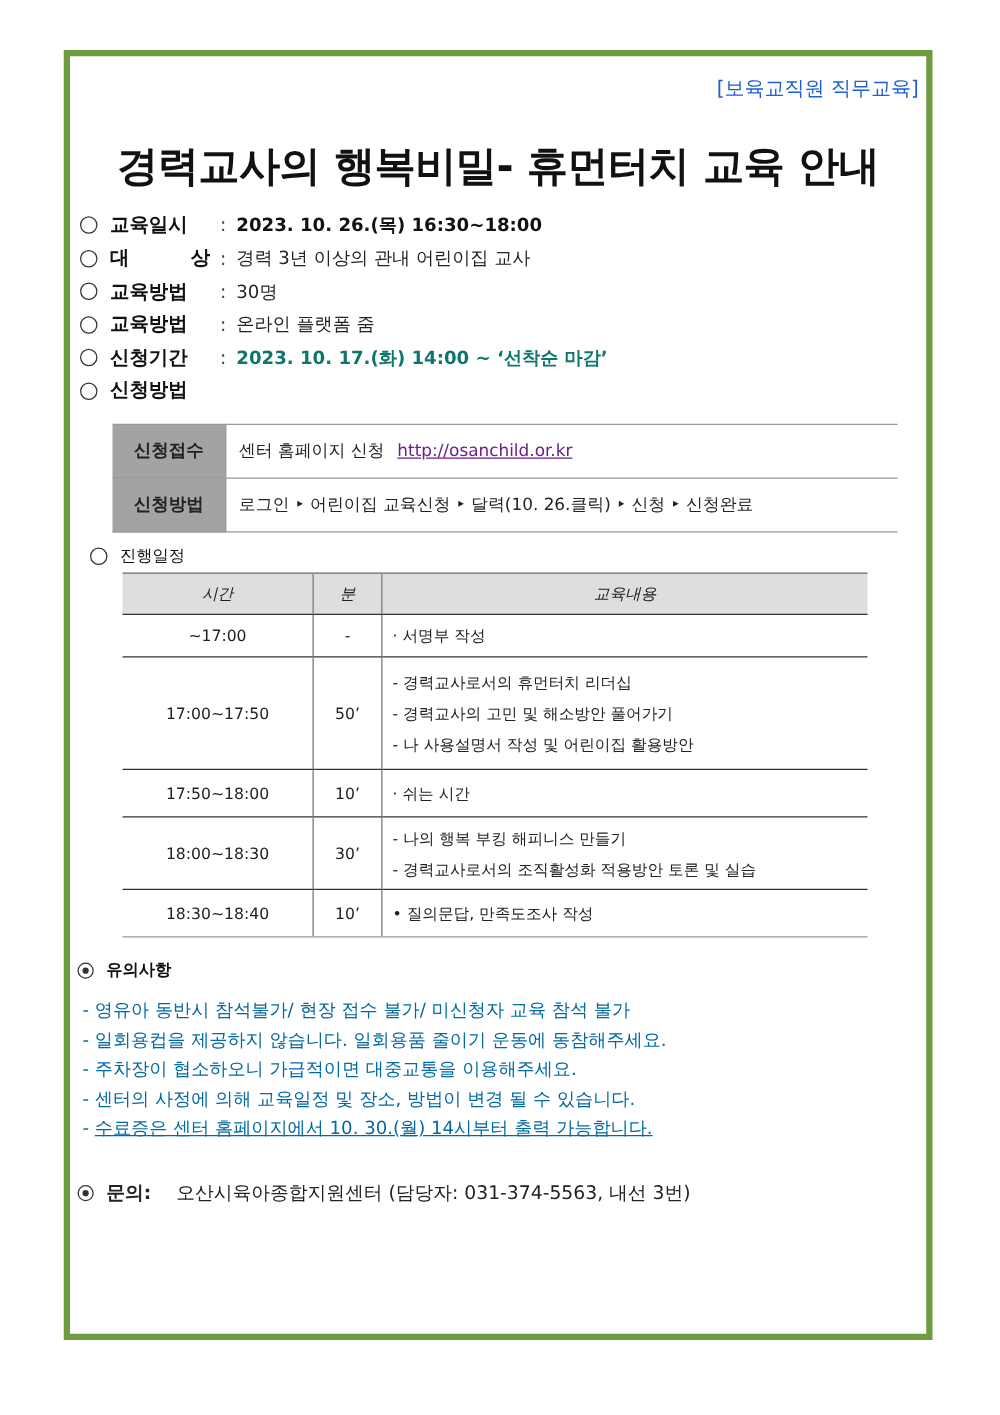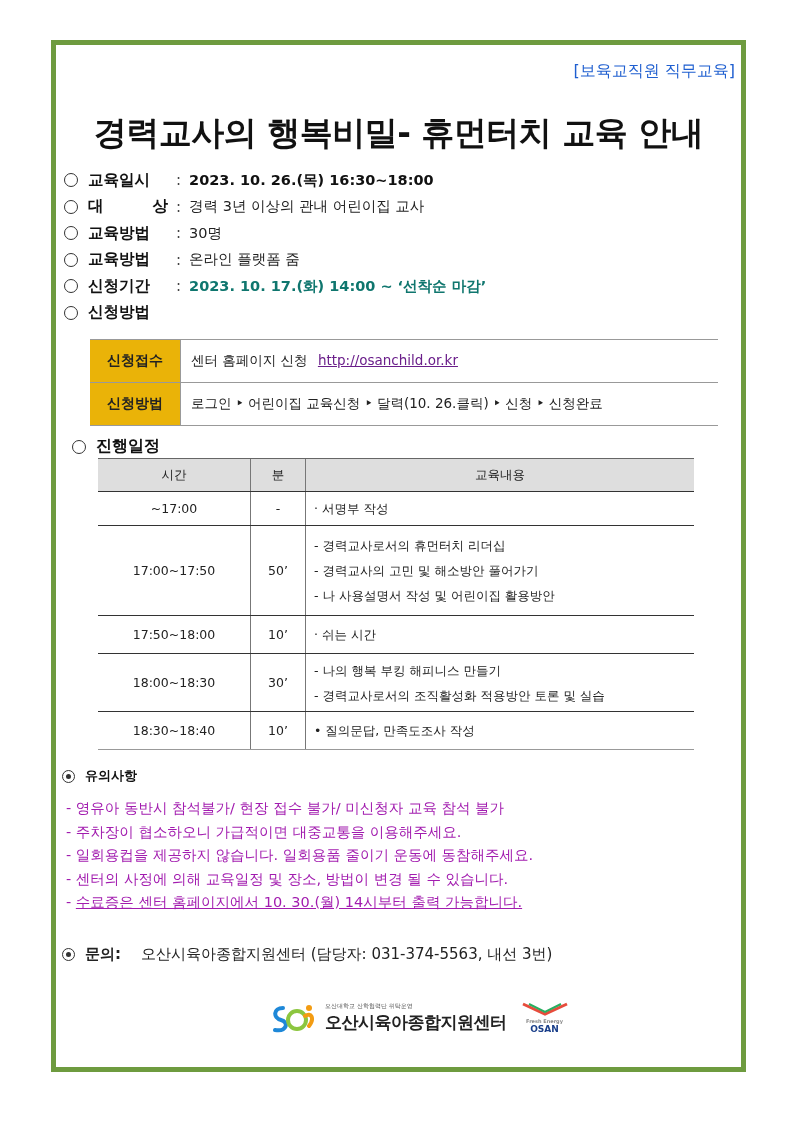--- a/index.html
+++ b/index.html
@@ -11,35 +11,35 @@
   .row { height:26.5px; display:flex; align-items:center; font-size:15px; white-space:nowrap; }
   .circ { display:inline-block; width:12px; height:12px; border:1.3px solid #333; border-radius:50%; margin-right:10px; }
   .lbl { font-weight:bold; display:inline-block; width:88px; font-size:15.5px; }
   .lbl.spread { display:inline-flex; justify-content:space-between; width:80px; margin-right:8px; }
   .colon { margin-right:8px; color:#444; }
   .val { font-size:14.5px; color:#222; }
   .val.bold { font-weight:bold; color:#111; }
   .val.red { color:#0f766e; font-weight:bold; }
   .apply { position:absolute; left:34px; top:294px; width:628px; border-collapse:collapse; }
   .apply td { border-top:1.5px solid #999; border-bottom:1.5px solid #999; height:40px; font-size:13.5px; color:#222; }
-  .apply td.h { width:88px; background:#eab308; text-align:center; font-weight:bold; font-size:14px; border-right:1px solid #999; }
+  .apply td.h { width:88px; background:#a3a3a3; text-align:center; font-weight:bold; font-size:14px; border-right:1px solid #999; }
   .apply td.c { padding-left:10px; }
   .apply a { color:#6a1e8a; text-decoration:underline; margin-left:6px; }
-  .sched-title { position:absolute; left:16px; top:391px; font-weight:bold; font-size:16px; display:flex; align-items:center; }
+  .sched-title { position:absolute; left:16px; top:391px; font-weight:normal; font-size:13px; display:flex; align-items:center; }
   .sched { position:absolute; left:42px; top:413px; width:596px; border-collapse:collapse; font-size:12.5px; color:#222; }
-  .sched th { background:#dedede; height:30px; font-weight:normal; border-top:1.5px solid #666; border-bottom:1.5px solid #333; }
+  .sched th { background:#dedede; height:30px; font-weight:normal; border-top:1.5px solid #666; border-bottom:1.5px solid #333;font-style:italic; }
   .sched td { border-bottom:1px solid #333; text-align:center; }
   .sched th + th, .sched td + td { border-left:1px solid #777; }
   .sched td.cont { text-align:left; padding-left:8px; }
   .sched tr.last td { border-bottom:1.5px solid #999; }
   .sched .line { line-height:25px; }
   .notes-title { position:absolute; left:6px; top:722px; font-weight:bold; font-size:13px; display:flex; align-items:center; }
   .dot-circ { display:inline-block; width:11px; height:11px; border:1.3px solid #333; border-radius:50%; margin-right:10px; position:relative; }
   .dot-circ::after { content:""; position:absolute; left:3px; top:3px; width:5px; height:5px; background:#333; border-radius:50%; }
-  .notes { position:absolute; left:10px; top:754px; font-size:14.5px; color:#a21caf; }
+  .notes { position:absolute; left:10px; top:754px; font-size:14.5px; color:#0369a1; }
   .notes div { height:23.5px; }
   .notes .u { text-decoration:underline; }
   .contact { position:absolute; left:6px; top:900px; font-size:15px; display:flex; align-items:center; color:#222; }
   .contact b { margin-right:20px; }
   .logo { position:absolute; left:215px; top:957px; display:flex; align-items:center; }
   .logo-mark { width:48px; height:32px; position:relative; }
   .logo-text { margin-left:6px; }
   .logo-small { font-size:6px; color:#555; }
   .logo-name { font-size:17px; color:#222; font-weight:bold; letter-spacing:-0.5px; }
   .osan { margin-left:14px; text-align:center; font-size:9px; font-weight:bold; color:#1a3f8a; }
@@ -159,45 +159,25 @@
     </tr>
   </tbody>
     </table>
 
   <div class="notes-title">
     <span class="dot-circ"></span>
     <span>유의사항</span>
   </div>
   <div class="notes">
     <div>- 영유아 동반시 참석불가/ 현장 접수 불가/ 미신청자 교육 참석 불가</div>
+    <div>- 일회용컵을 제공하지 않습니다. 일회용품 줄이기 운동에 동참해주세요.</div>
     <div>- 주차장이 협소하오니 가급적이면 대중교통을 이용해주세요.</div>
-    <div>- 일회용컵을 제공하지 않습니다. 일회용품 줄이기 운동에 동참해주세요.</div>
     <div>- 센터의 사정에 의해 교육일정 및 장소, 방법이 변경 될 수 있습니다.</div>
     <div>- <span class="u">수료증은 센터 홈페이지에서 10. 30.(월) 14시부터 출력 가능합니다.</span></div>
   </div>
 
   <div class="contact">
     <span class="dot-circ"></span>
     <b>문의:</b>
     <span>오산시육아종합지원센터 (담당자: 031-374-5563, 내선 3번)</span>
   </div>
 
-  <div class="logo">
-    <svg class="logo-mark" viewBox="0 0 48 32" width="48" height="32">
-      <path d="M12 6 C2 6 2 16 10 18 C18 20 16 30 4 28" stroke="#1e88d8" stroke-width="4" fill="none" stroke-linecap="round"></path>
-      <circle cx="26" cy="18" r="9" stroke="#8cc63f" stroke-width="4" fill="none"></circle>
-      <path d="M34 14 C40 10 44 16 38 24" stroke="#f39c12" stroke-width="4" fill="none" stroke-linecap="round"></path>
-      <circle cx="38" cy="6" r="3" fill="#f39c12"></circle>
-    </svg>
-    <div class="logo-text">
-      <div class="logo-small">오산대학교 산학협력단 위탁운영</div>
-      <div class="logo-name">오산시육아종합지원센터</div>
-    </div>
-    <div class="osan">
-      <svg width="48" height="14" viewBox="0 0 48 14">
-        <path d="M2 2 L24 12 L46 2" stroke="#e74c3c" stroke-width="3" fill="none"></path>
-        <path d="M8 2 L24 10 L40 2" stroke="#27ae60" stroke-width="2" fill="none"></path>
-      </svg>
-      <div style="font-size:5px;color:#888">Fresh Energy</div>
-      <div>OSAN</div>
-    </div>
-  </div>
 </div>
 
 </body></html>

